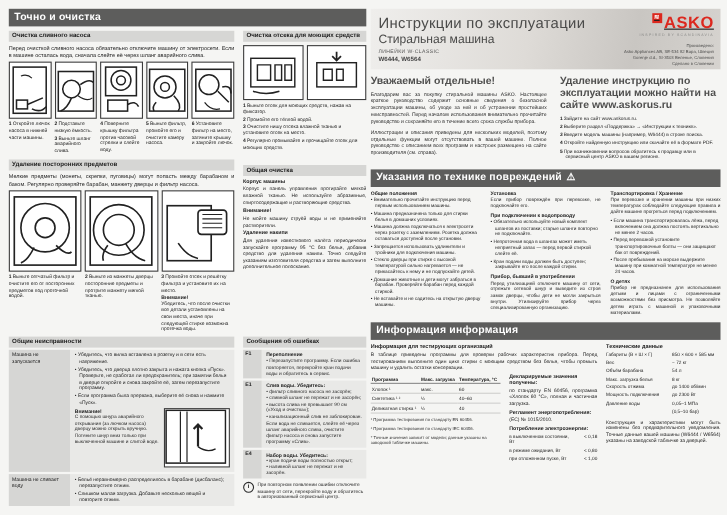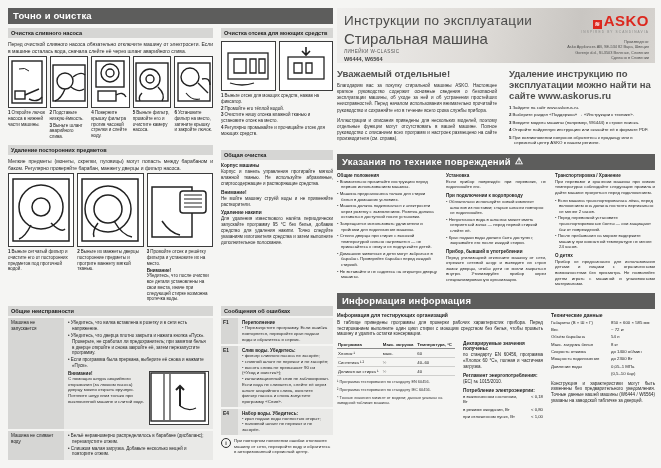--- a/index.html
+++ b/index.html
@@ -41,25 +41,25 @@
   .ecode{width:13px;flex:none;background:#d6d6d4;padding:2px 2px;font-size:4.8px;font-weight:bold;}
   .float-img{float:right;width:58px;height:52px;border:1px solid #3c3c3c;background:#fff;margin:1px 0 2px 4px;}
   .warnhead{font-size:4.6px;font-weight:bold;margin-top:2px;}
   .note{display:flex;gap:3px;margin-top:3px;align-items:flex-start;}
   .note-icon{width:8px;height:8px;flex:none;border:1px solid #2c2c2c;border-radius:50%;
              font-size:5.5px;font-weight:bold;text-align:center;line-height:8px;}
 
   
   .masthead{position:relative;height:55px;background:linear-gradient(100deg,#efeeec 0%,#dedbd7 45%,#c9c6c2 75%,#d6d3cf 100%);padding:5px 7px;box-sizing:border-box;}
   .mh-title{font-size:13.5px;color:#4b4b4a;letter-spacing:.3px;}
-  .mh-sub{font-size:15px;color:#4b4b4a;margin-top:2px;}
+  .mh-sub{font-size:11px;color:#4b4b4a;margin-top:2px;}
   .mh-series{font-size:4.6px;color:#555;margin-top:2px;letter-spacing:.4px;}
   .mh-models{font-size:5.6px;font-weight:bold;color:#444;margin-top:2px;}
   .mh-right{position:absolute;right:6px;top:4px;text-align:right;}
-  .asko-row{display:flex;align-items:flex-end;justify-content:flex-end;gap:2px;}
+  .asko-row{display:flex;align-items:flex-start;justify-content:flex-end;gap:2px;text-decoration:underline;}
   .asko-box{width:9px;height:9px;background:#dc281e;color:#fff;font-size:6px;font-weight:bold;
             text-align:center;line-height:9px;}
   .asko-word{color:#dc281e;font-weight:bold;font-size:15px;letter-spacing:.5px;}
   .asko-tag{font-size:3.2px;letter-spacing:1.1px;color:#8a8a88;margin-top:1px;}
   .maker{font-size:3.9px;line-height:1.4;color:#4f4f4e;margin-top:5px;}
 
   .intro-row{display:flex;gap:12px;margin-top:6px;}
   .welcome{width:160px;flex:none;}
   .rh-h{font-size:9.5px;font-weight:bold;color:#4f4f4e;line-height:1.15;margin-bottom:3px;}
   .wel-p{font-size:4.6px;line-height:1.35;text-align:justify;color:#2a2a2a;margin-bottom:4px;}

